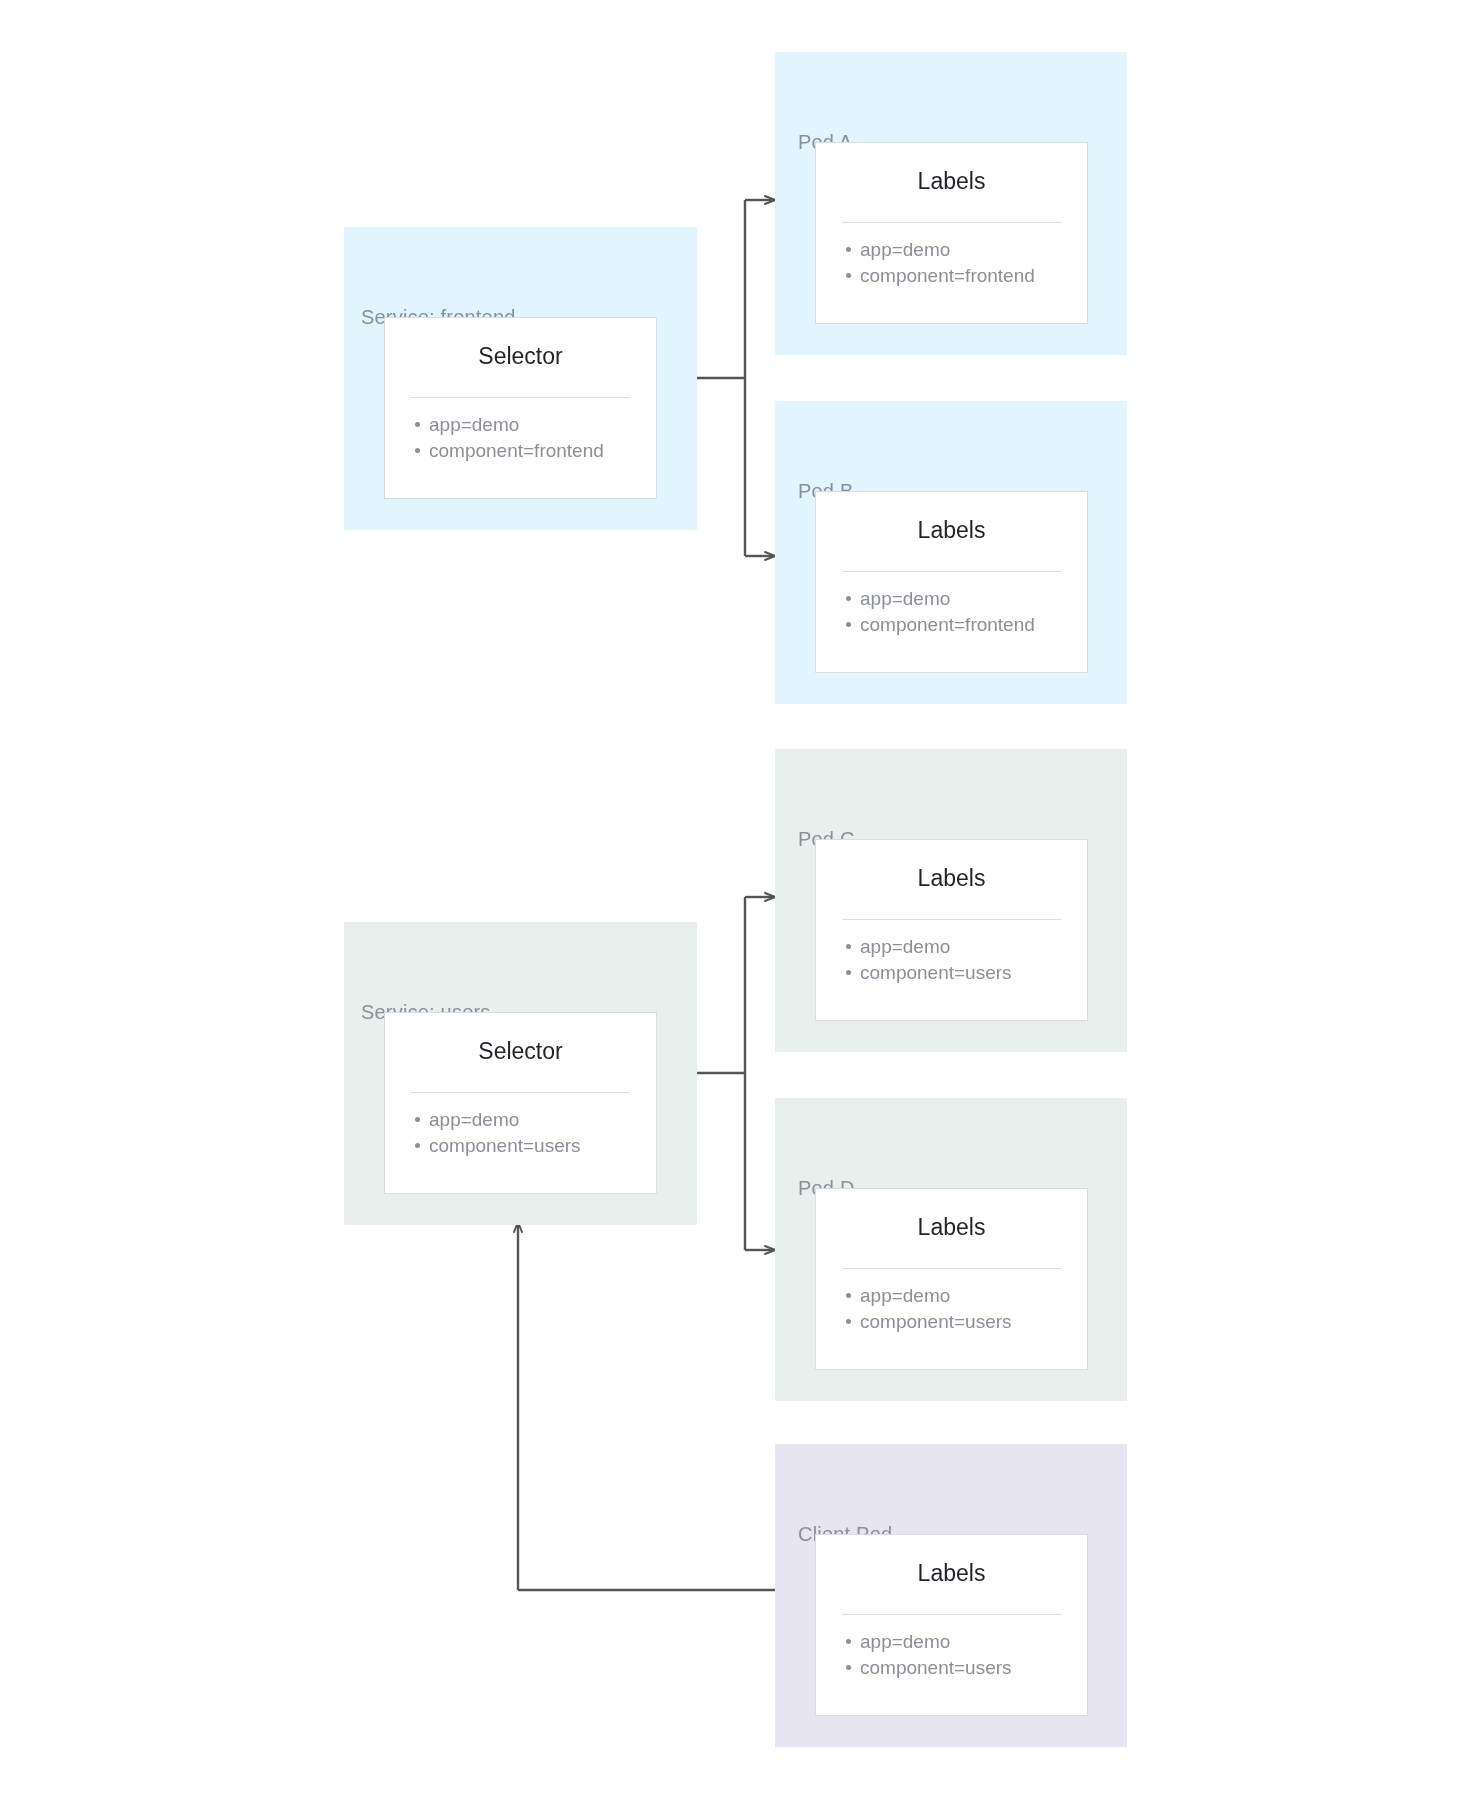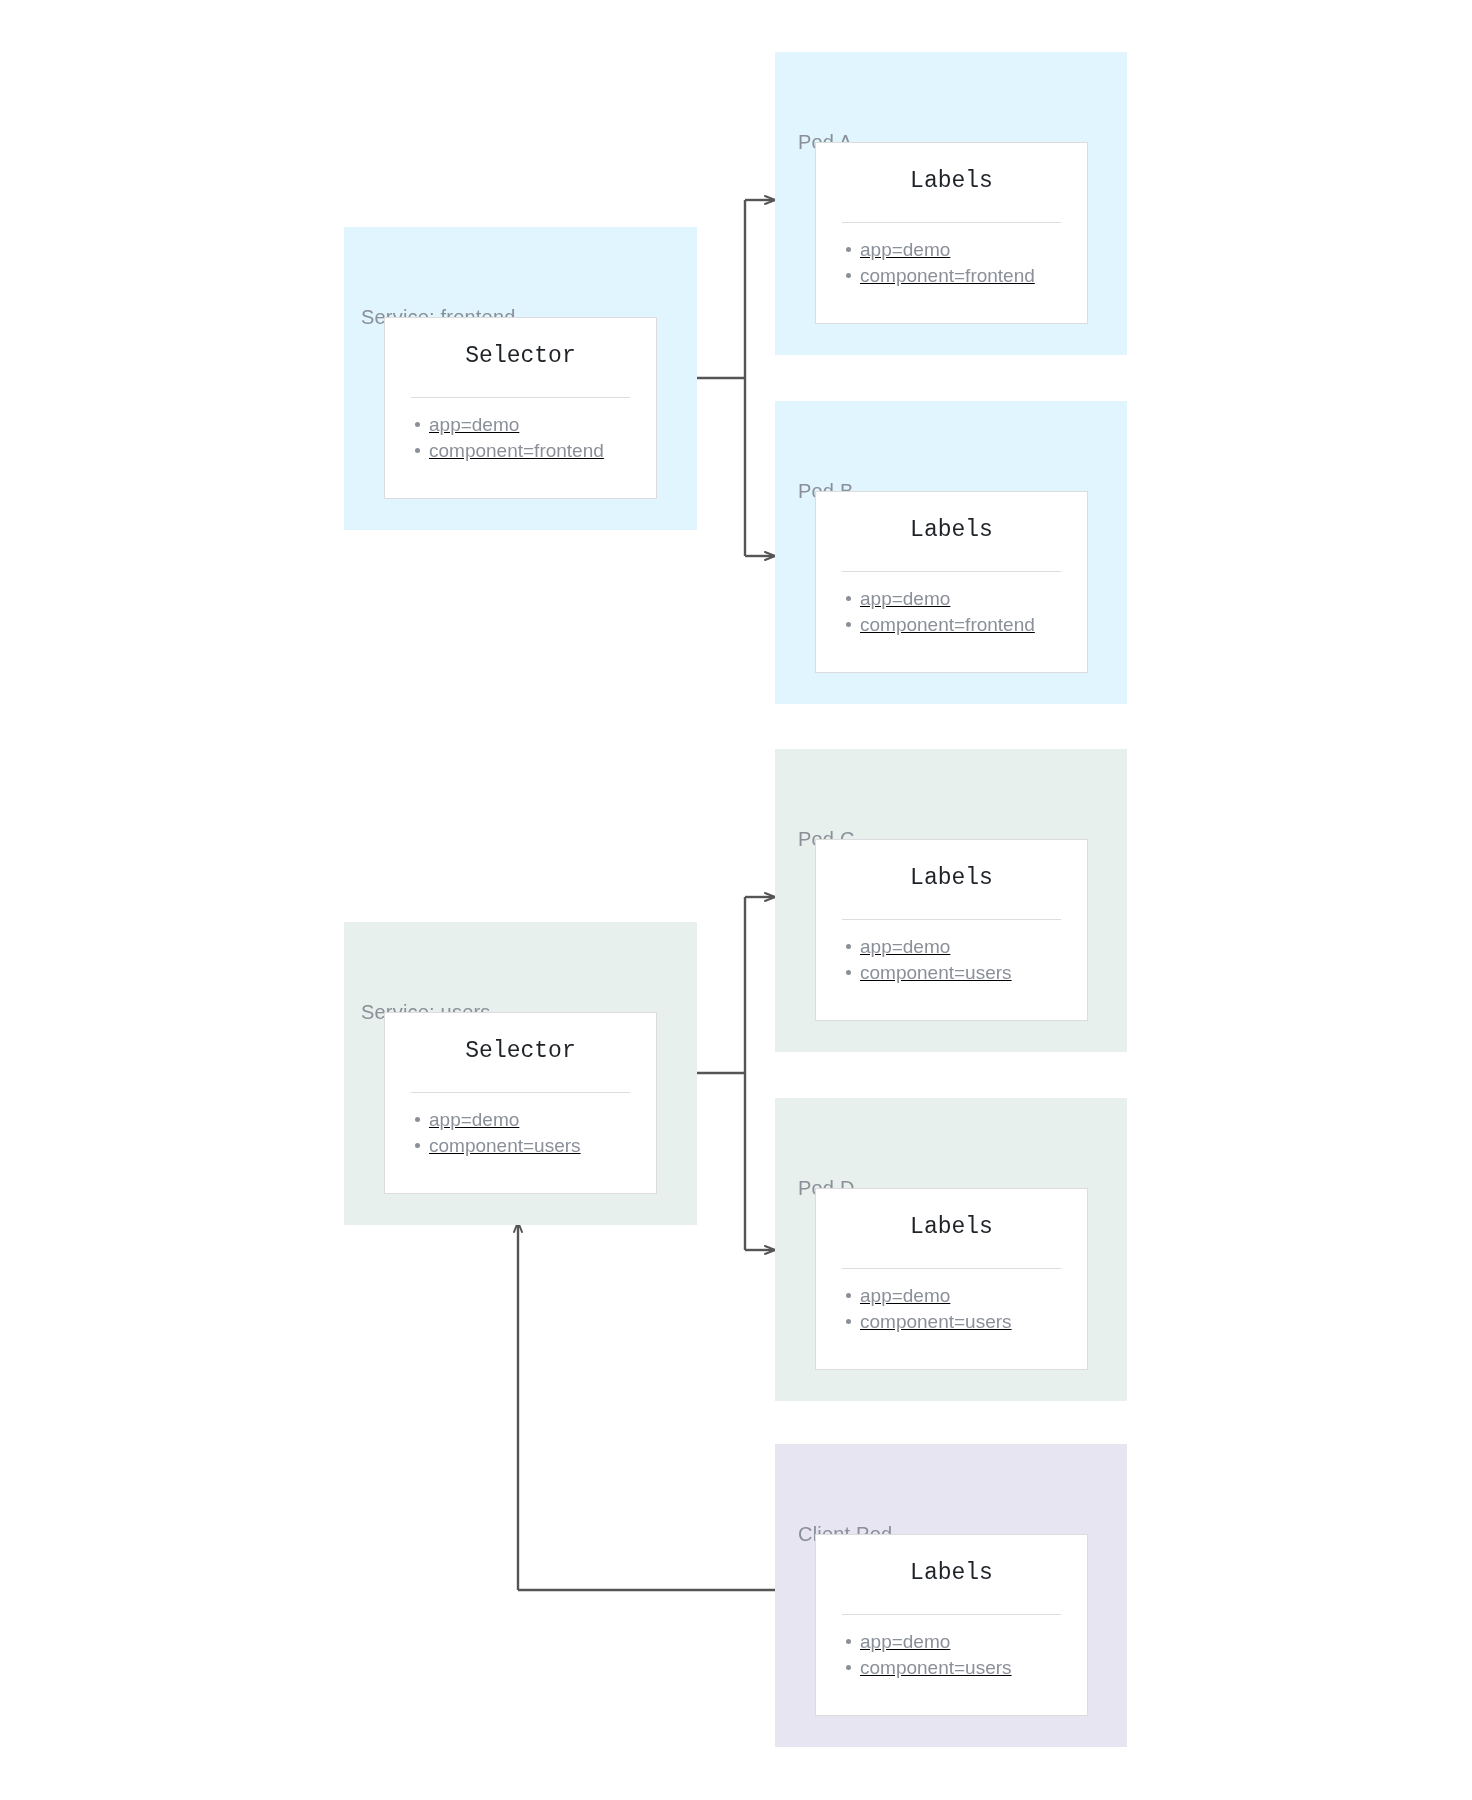--- a/index.html
+++ b/index.html
@@ -37,32 +37,30 @@
     box-sizing: border-box;
     background: #ffffff;
     border: 1px solid #dcdcdc;
   }
   .card-title {
     text-align: center;
     font-size: 23px;
     color: #1f2328;
     margin-top: 26px;
     line-height: 1.1;
-    font-family: Liberation Mono, monospace;
   }
   .card-rule {
     height: 1px;
     background: #dddddd;
     margin: 28px 26px 0 26px;
   }
   .card-list {
     list-style: none;
     margin: 14px 0 0 0;
     padding: 0 0 0 44px;
-    text-decoration: underline;
   }
   .card-list li {
     position: relative;
     font-size: 19px;
     color: #8a8f98;
     line-height: 1.33;
     white-space: nowrap;
   }
   .card-list li::before {
     content: "";

